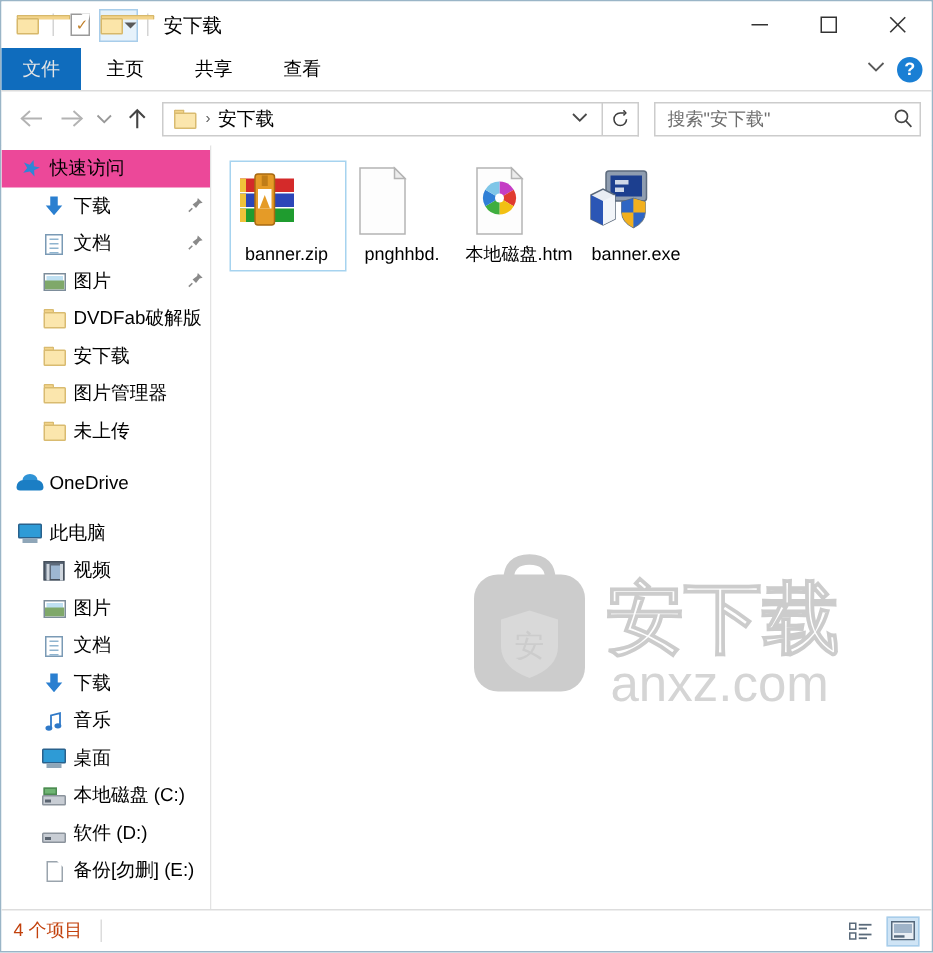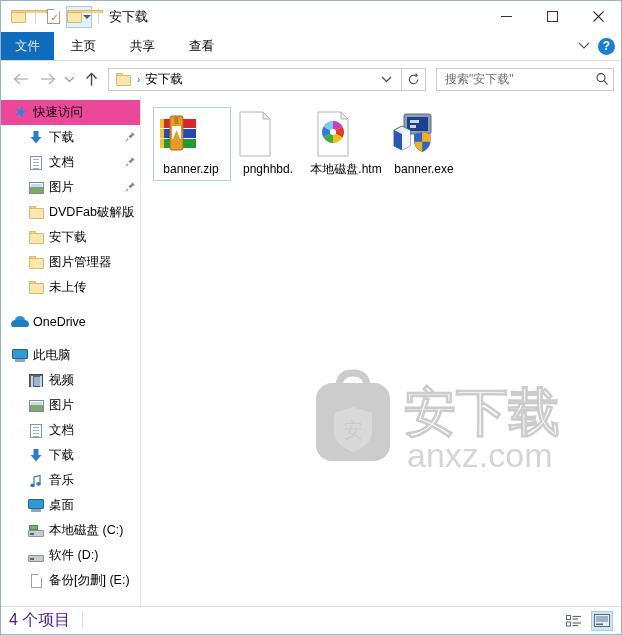--- a/index.html
+++ b/index.html
@@ -113,21 +113,21 @@
   .item.selected{border:1px solid #a6d3ef;background:#ffffff;padding:2px 0 3px 0;}
   .item .thumb{width:48px;height:48px;display:flex;align-items:flex-end;justify-content:center;margin-bottom:4px;}
   .item .name{font-size:12px;color:#000;text-align:center;line-height:15px;word-break:break-all;width:74px;}
   
   .watermark{position:absolute;left:163px;top:258px;width:300px;height:125px;opacity:1;}
   
   .statusbar{
     height:28px;flex:0 0 28px;border-top:1px solid #ddd;background:#fff;display:flex;align-items:center;
     padding:0 8px;box-sizing:border-box;
   }
-  .status-text{font-size:16px;color:#4c1d95;}
+  .status-text{font-size:12px;color:#c2410c;}
   .status-sep{width:1px;height:15px;background:#dcdcdc;margin-left:12px;}
   .viewbtns{margin-left:auto;display:flex;align-items:center;gap:6px;}
   .viewbtn{width:22px;height:20px;display:flex;align-items:center;justify-content:center;box-sizing:border-box;}
   .viewbtn.active{background:#cfe4f5;border:1px solid #a8cdea;}
 </style>
 </head>
 <body>
 
 <div class="window">
 

